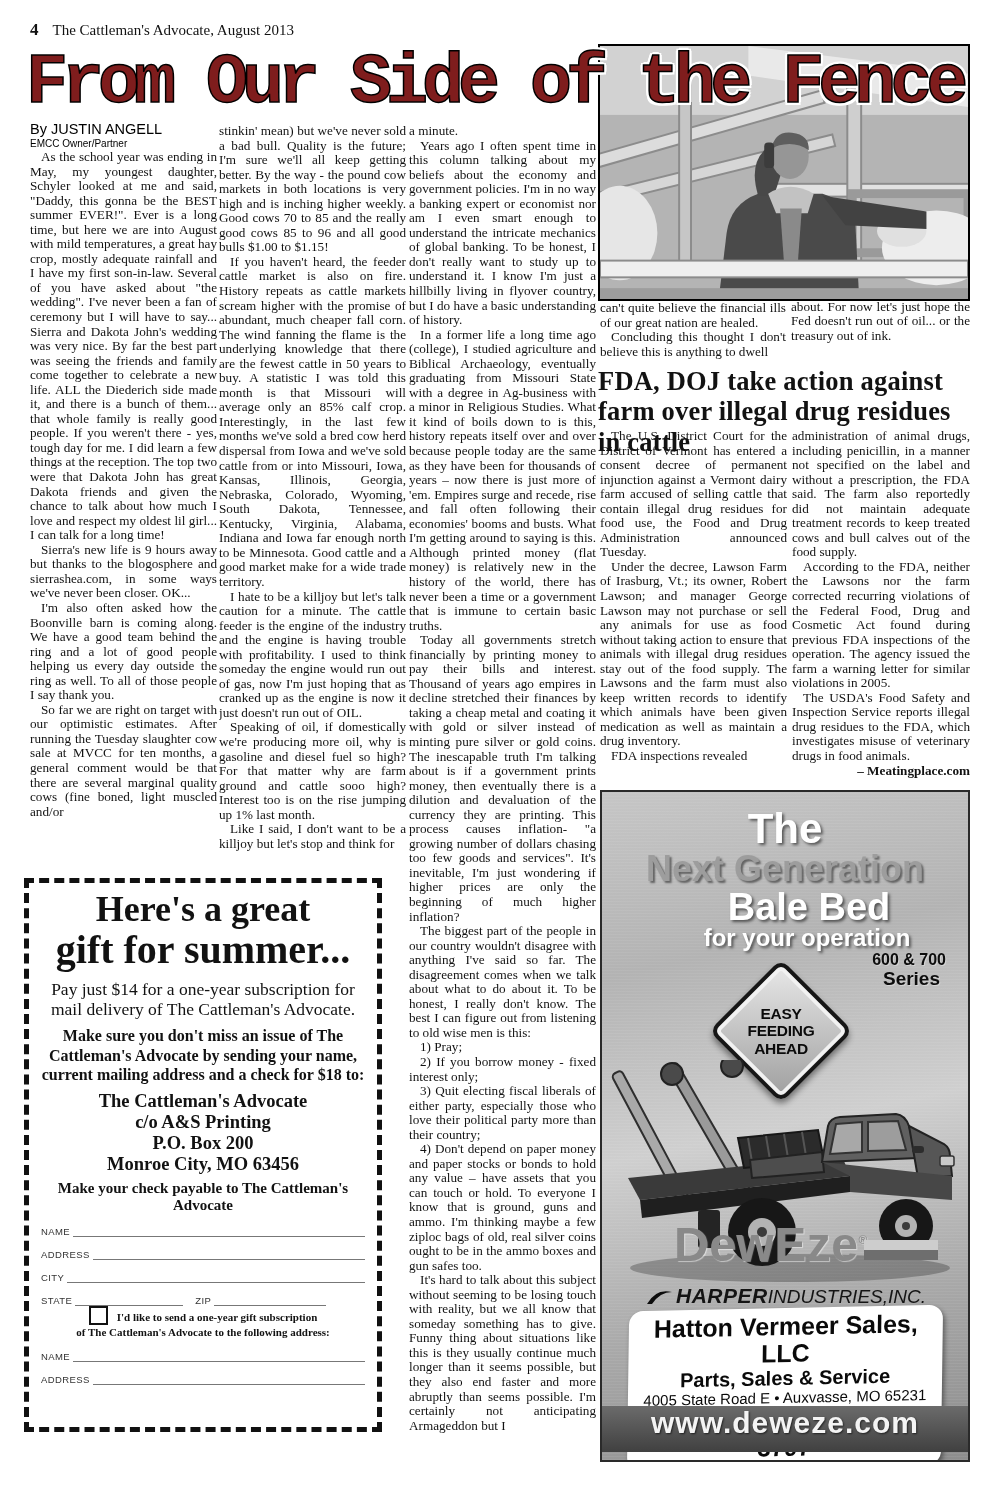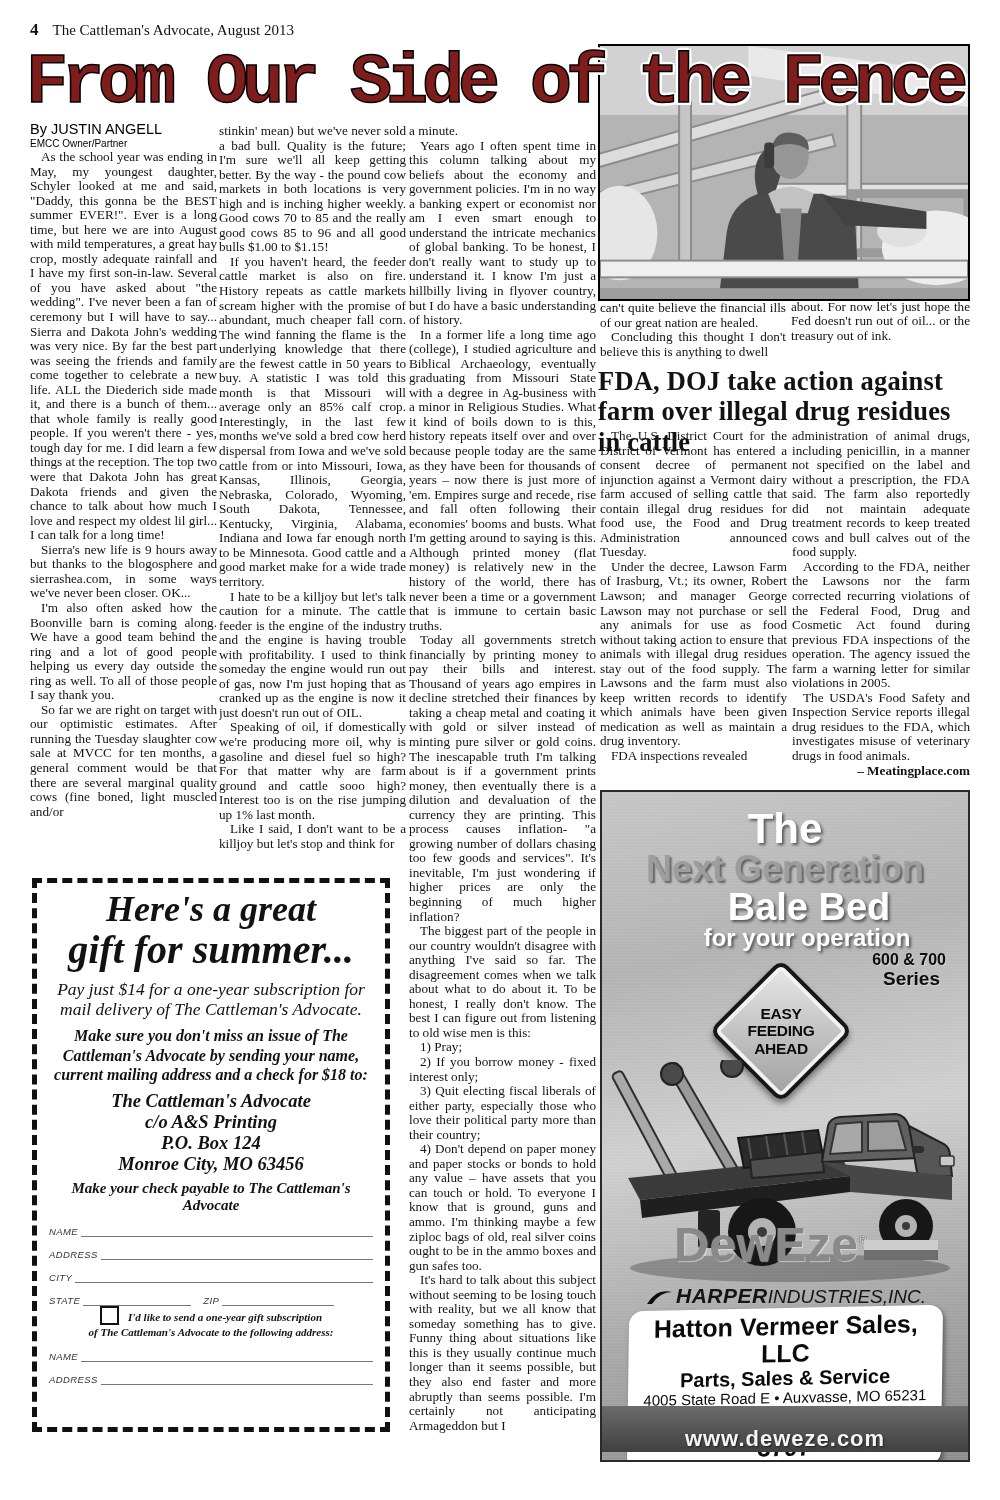--- a/index.html
+++ b/index.html
@@ -38,22 +38,22 @@
   .cb { left:791px; top:285px; width:179px; height:88px; }
 
   
   .fda-head { position:absolute; left:598px; top:366px; width:377px;
               font-weight:bold; font-size:26.5px; line-height:1.15; letter-spacing:.2px; }
   .f1 { left:600px; top:429px; width:187px; height:352px; }
   .f2 { left:792px; top:429px; width:178px; height:352px; }
   .attribution { text-indent:0; text-align:right; font-weight:bold; }
 
   
-  .coupon { position:absolute; left:32px; top:878px; width:358px; height:554px;
-            border:5px dashed #111; padding:8px 12px 6px; text-align:center; overflow:hidden;font-style:italic; }
+  .coupon { position:absolute; left:24px; top:878px; width:358px; height:554px;
+            border:5px dashed #111; padding:8px 12px 6px; text-align:center; overflow:hidden; }
   .cp-t1 { font-weight:bold; font-size:36px; line-height:1.05; }
   .cp-t2 { font-weight:bold; font-size:40px; line-height:1.05; }
   .cp-sub { margin-top:8px; font-size:17.5px; line-height:1.18; padding:0 8px; }
   .cp-instr { margin-top:6px; font-weight:bold; font-size:16px; line-height:1.22; }
   .cp-addr { margin-top:6px; font-weight:bold; font-size:18.5px; line-height:1.14; }
   .cp-pay { margin-top:5px; font-weight:bold; font-size:15px; }
   .frm { margin-top:11px; display:flex; align-items:flex-end; text-align:left;
          font-family:"Liberation Sans", sans-serif; font-size:9.5px; letter-spacing:.4px; color:#333; }
   .fline { flex:1; border-bottom:1px solid #777; height:12px; margin-left:3px; }
   .fline.short { flex:0 0 108px; }
@@ -95,22 +95,22 @@
   .harper b { font-size:21px; letter-spacing:.5px; }
   .harper svg { vertical-align:-4px; margin-right:2px; }
   .dealer { position:absolute; left:26px; top:516px; width:314px; padding:5px 4px 7px;
             background:#fff; border-radius:14px; transform:rotate(-1.2deg) skewX(-2deg);
             box-shadow:2px 3px 5px rgba(0,0,0,.45); text-align:center; color:#0a0a0a; }
   .dealer .d1 { font-weight:bold; font-size:25px; line-height:1.08; }
   .dealer .d2 { font-weight:bold; font-size:20px; line-height:1.1; }
   .dealer .d3 { font-size:15px; line-height:1.15; }
   .dealer .d4 { font-weight:bold; font-size:24px; line-height:1.15; }
   .webbar { position:absolute; left:0; right:0; bottom:8px; height:46px;
-            background:linear-gradient(#6b6b6b,#404040); display:flex; align-items:flex-end;
-            justify-content:center; color:#f4f4f4; font-weight:bold; font-size:22px;
+            background:linear-gradient(#6b6b6b,#404040); display:flex; align-items:flex-start;
+            justify-content:center; color:#f4f4f4; font-weight:bold; font-size:30px;
             letter-spacing:1px; text-shadow:1px 1px 2px rgba(0,0,0,.6); }
 </style>
 </head>
 <body>
 
 <div class="page">
 
   <div class="masthead">
     <span class="pg">4</span><span>The Cattleman's Advocate, August 2013</span>
   </div>
@@ -206,21 +206,21 @@
   </div>
 
   <div class="coupon">
     <div class="cp-t1">Here's a great</div>
     <div class="cp-t2">gift for summer...</div>
     <div class="cp-sub">Pay just $14 for a one-year subscription for mail delivery of The Cattleman's Advocate.</div>
     <div class="cp-instr">Make sure you don't miss an issue of The Cattleman's Advocate by sending your name, current mailing address and a check for $18 to:</div>
     <div class="cp-addr">
       <div>The Cattleman's Advocate</div>
       <div>c/o A&amp;S Printing</div>
-      <div>P.O. Box 124</div>
+      <div>P.O. Box 200</div>
       <div>Monroe City, MO 63456</div>
     </div>
     <div class="cp-pay">Make your check payable to The Cattleman's Advocate</div>
 
     <div class="frm">
       <span>NAME</span>
         <span class="fline"></span>
     </div>
     <div class="frm">
       <span>ADDRESS</span>

